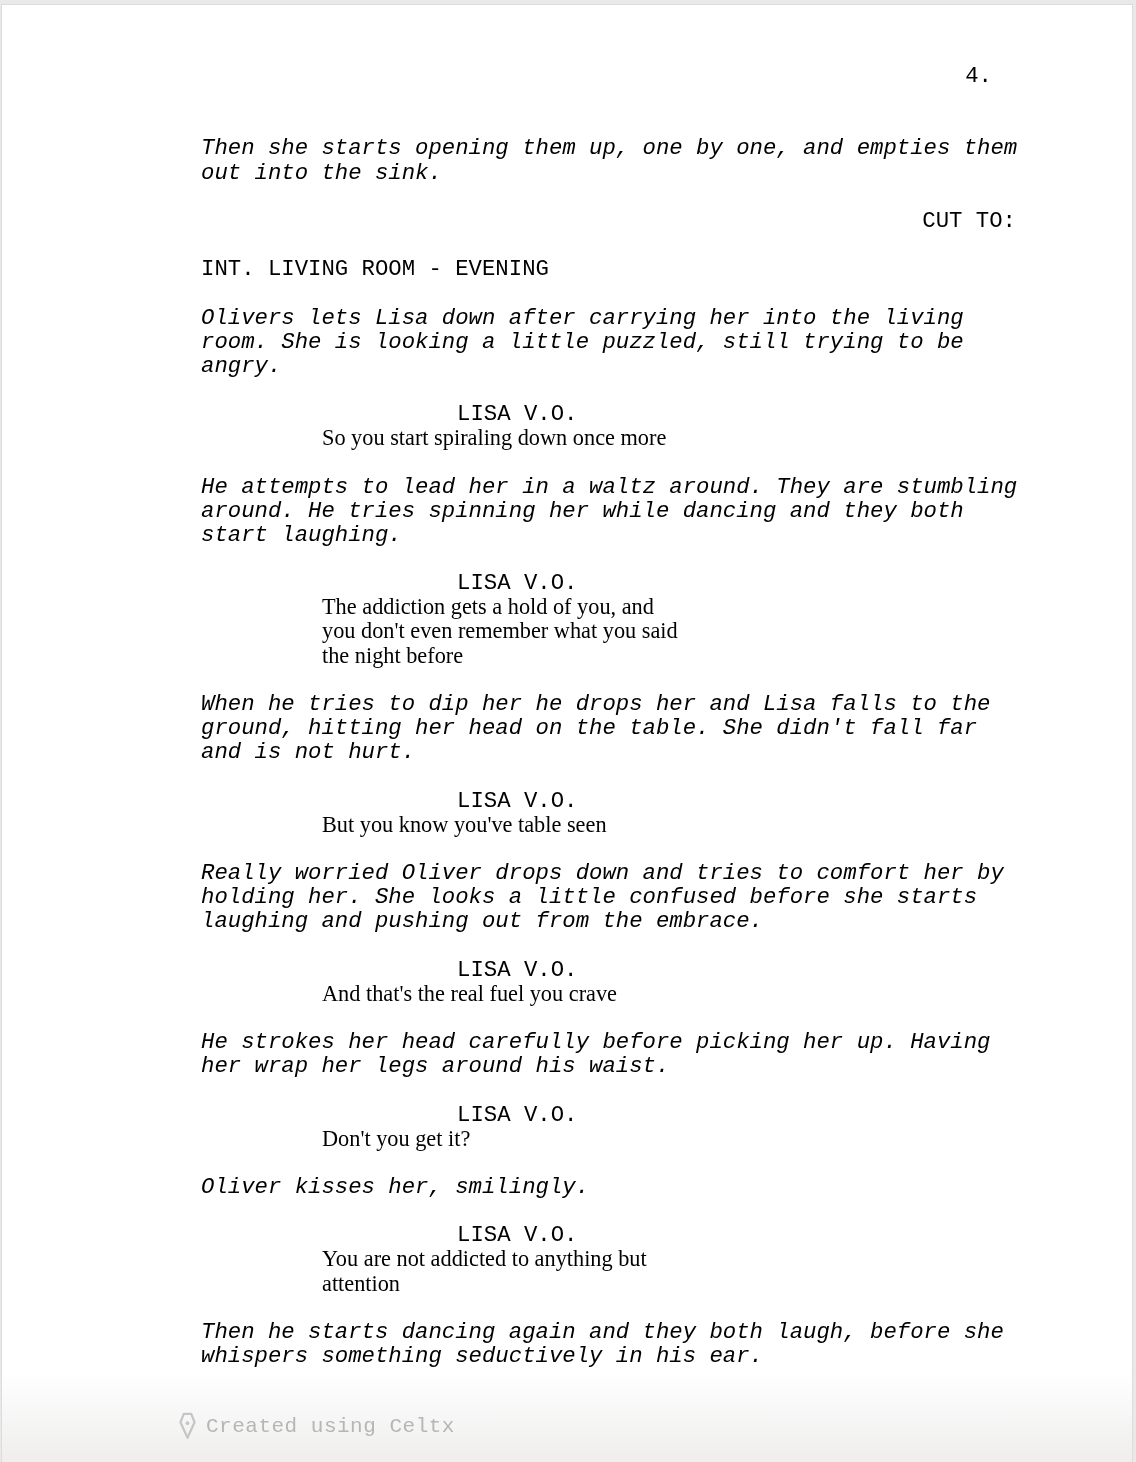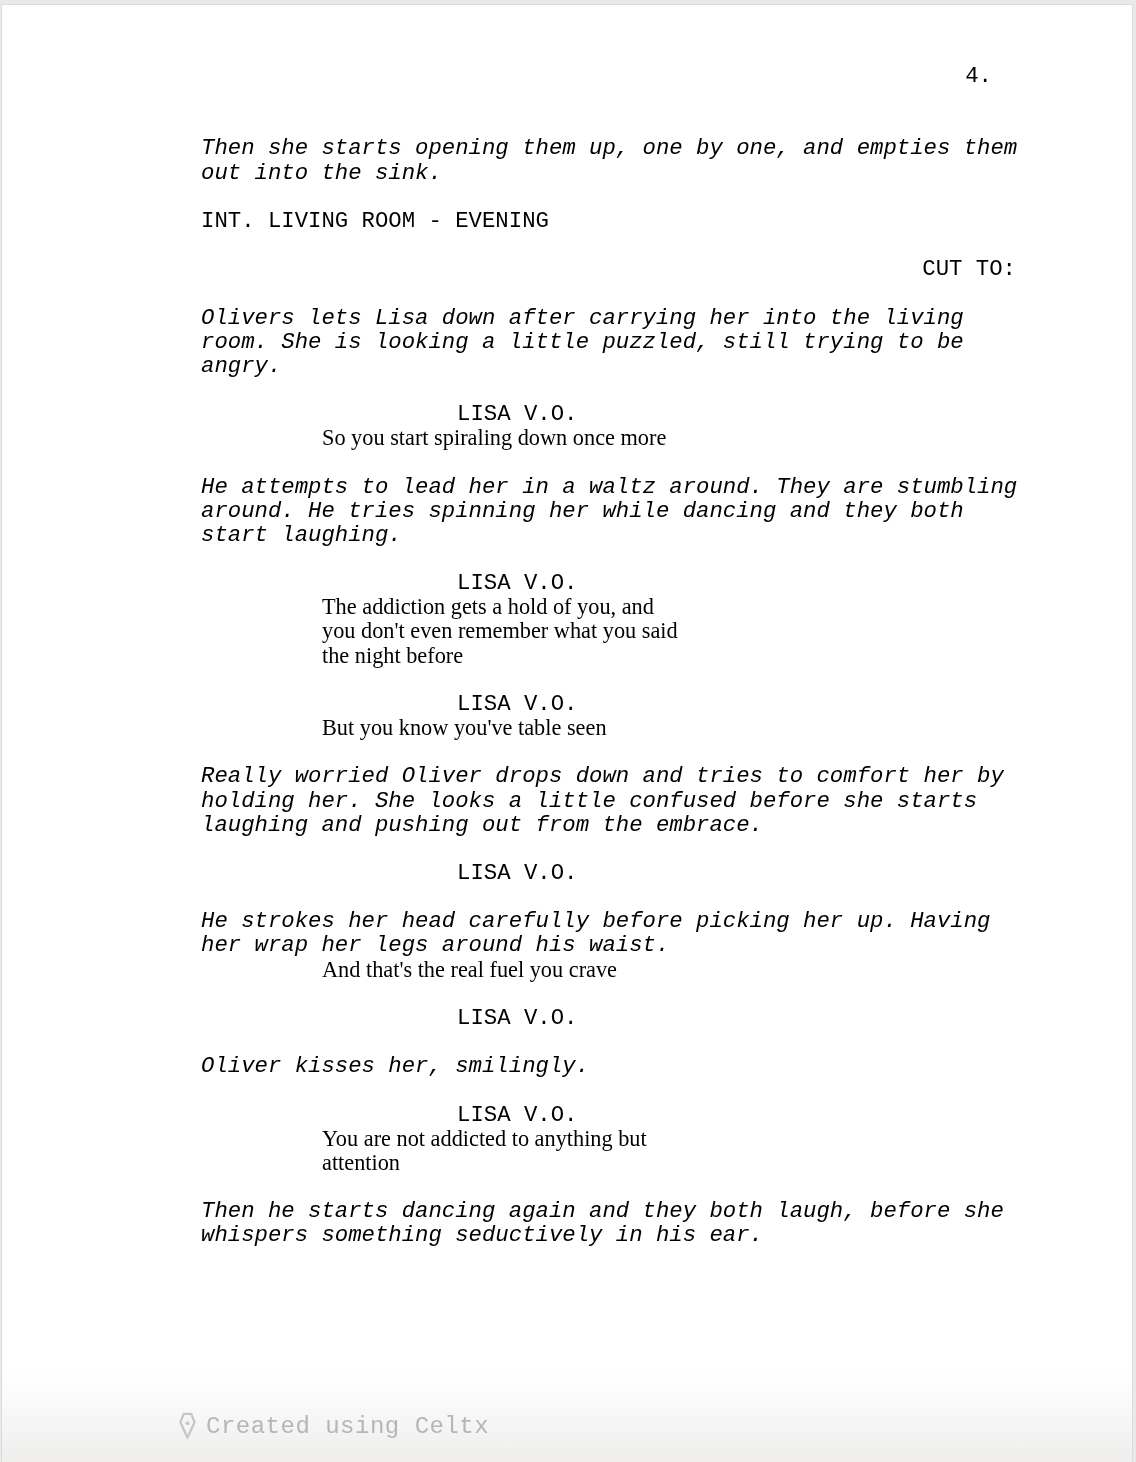--- a/index.html
+++ b/index.html
@@ -40,60 +40,64 @@
     background: linear-gradient(rgba(238,237,236,0), rgba(238,237,236,0.95));
     pointer-events: none;
   }
   .footer {
     position: absolute;
     left: 174px; top: 1406px;
     display: flex;
     align-items: center;
     gap: 7px;
     color: #b6b6b6;
-    font-size: 24px;
+    font-size: 21px;
     letter-spacing: 0.5px;
     white-space: pre;
   }
   .nib { display: block; }
 </style>
 </head>
 <body>
 
 <div class="page">
   <div class="content">
 
     <div class="pn">4.</div>
 
     <div class="blk action">Then she starts opening them up, one by one, and empties them
 out into the sink.</div>
+    <div class="blk transition">CUT TO:</div>
     <div class="blk scene">INT. LIVING ROOM - EVENING</div>
-    <div class="blk transition">CUT TO:</div>
     <div class="blk action">Olivers lets Lisa down after carrying her into the living
 room. She is looking a little puzzled, still trying to be
 angry.</div>
     <div class="blk character">LISA V.O.</div>
     <div class="blk dialogue">So you start spiraling down once more</div>
     <div class="blk action">He attempts to lead her in a waltz around. They are stumbling
 around. He tries spinning her while dancing and they both
 start laughing.</div>
     <div class="blk character">LISA V.O.</div>
     <div class="blk dialogue">The addiction gets a hold of you, and
 you don't even remember what you said
 the night before</div>
+    <div class="blk action">When he tries to dip her he drops her and Lisa falls to the
+ground, hitting her head on the table. She didn't fall far
+and is not hurt.</div>
     <div class="blk character">LISA V.O.</div>
     <div class="blk dialogue">But you know you've table seen</div>
     <div class="blk action">Really worried Oliver drops down and tries to comfort her by
 holding her. She looks a little confused before she starts
 laughing and pushing out from the embrace.</div>
     <div class="blk character">LISA V.O.</div>
+    <div class="blk dialogue">And that's the real fuel you crave</div>
     <div class="blk action">He strokes her head carefully before picking her up. Having
 her wrap her legs around his waist.</div>
-    <div class="blk dialogue">And that's the real fuel you crave</div>
     <div class="blk character">LISA V.O.</div>
+    <div class="blk dialogue">Don't you get it?</div>
     <div class="blk action">Oliver kisses her, smilingly.</div>
     <div class="blk character">LISA V.O.</div>
     <div class="blk dialogue">You are not addicted to anything but
 attention</div>
     <div class="blk action">Then he starts dancing again and they both laugh, before she
 whispers something seductively in his ear.</div>
 
   </div>
 
   <div class="bottom-fade"></div>

